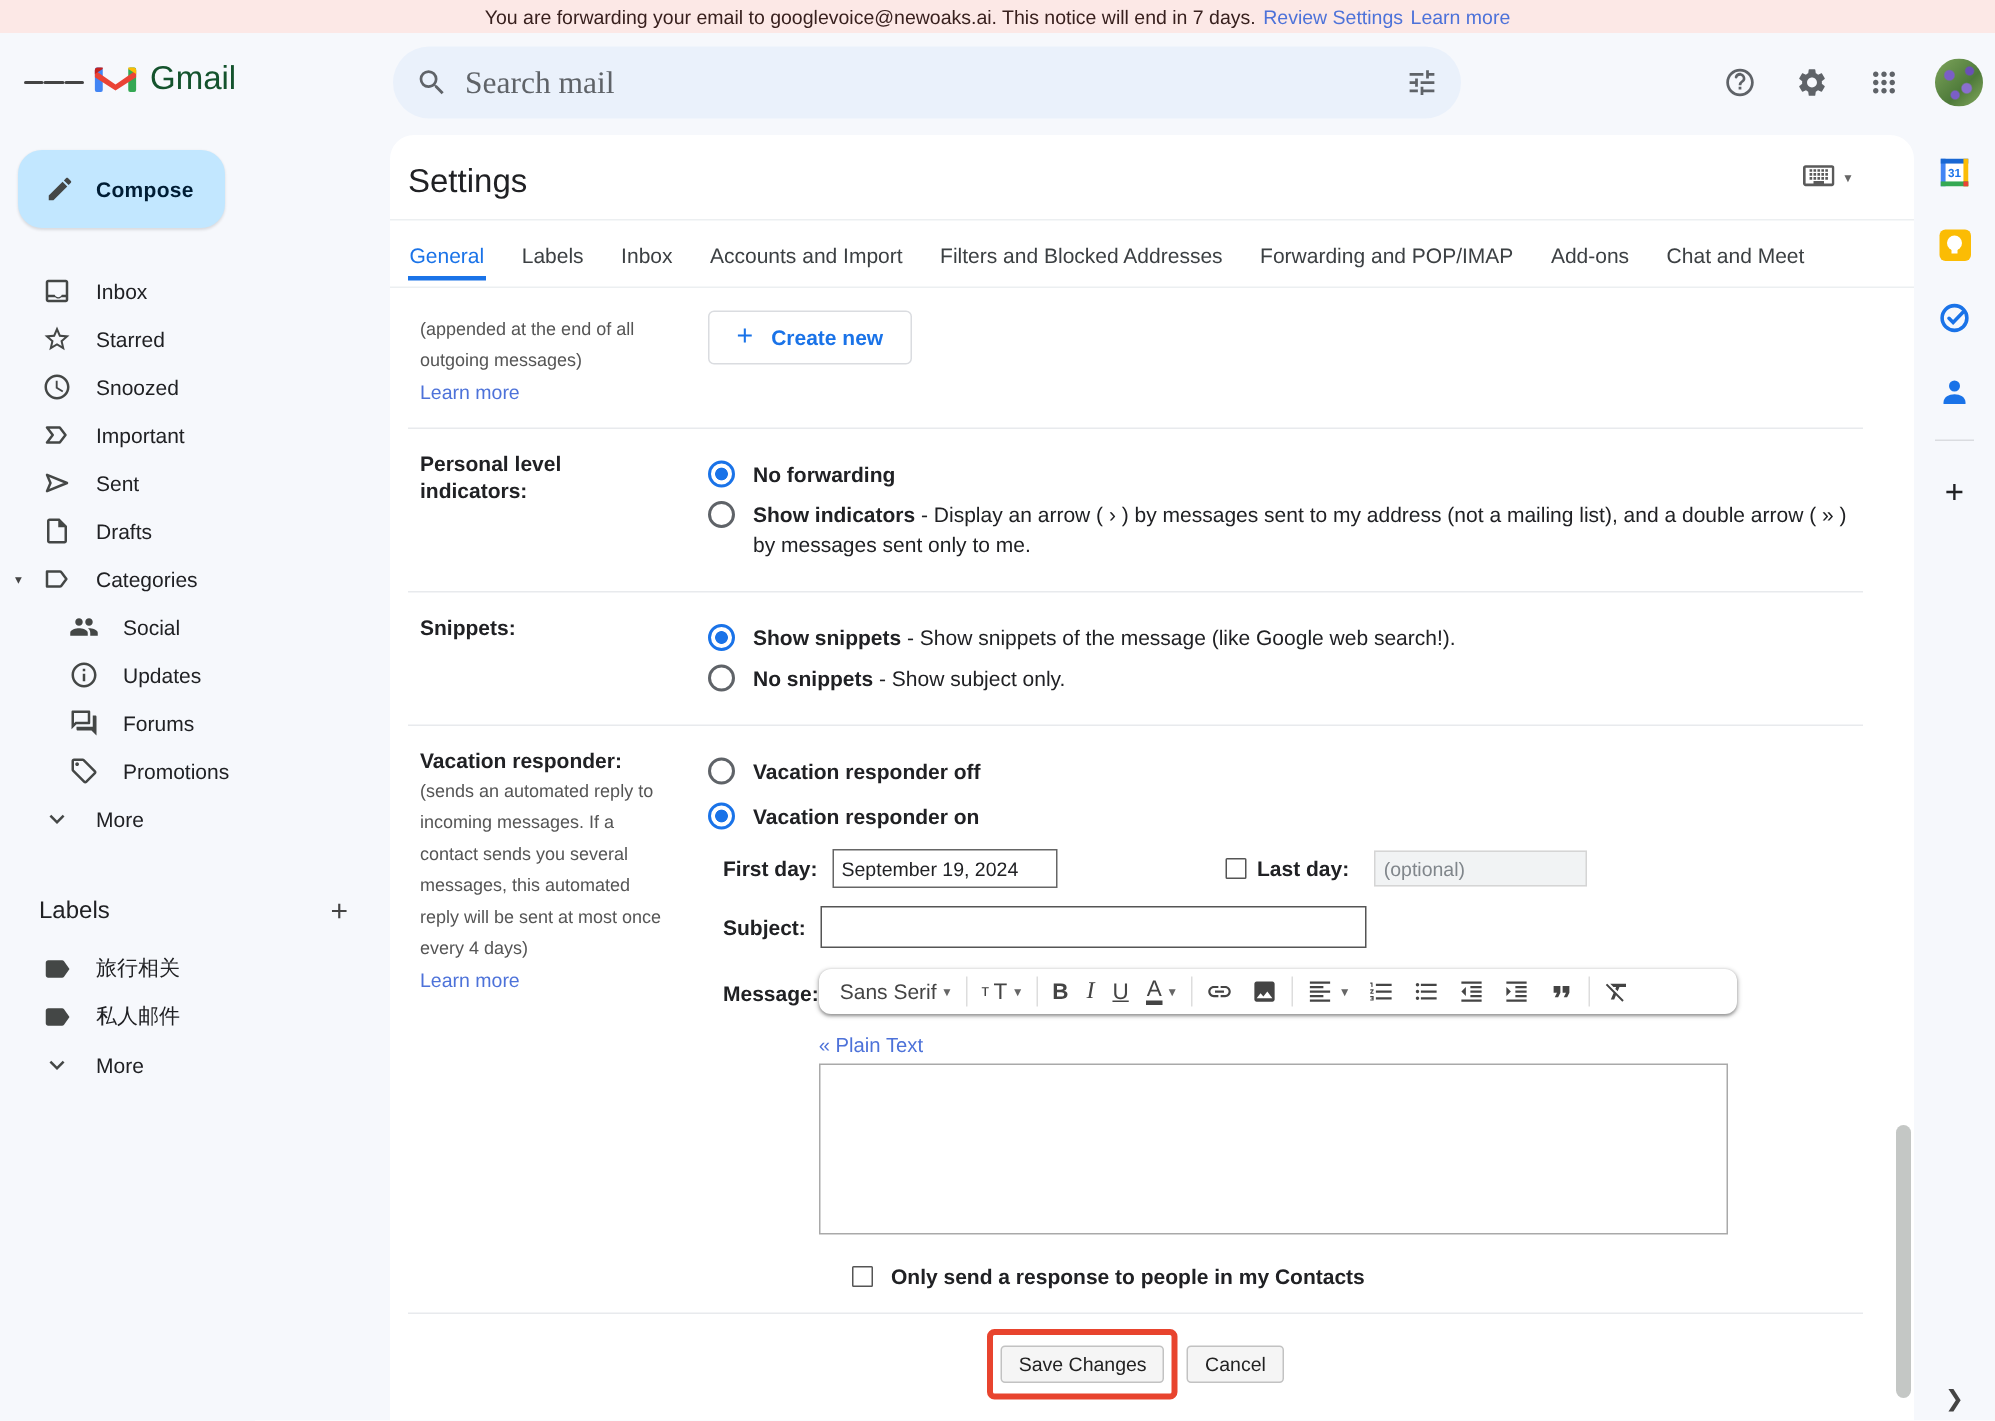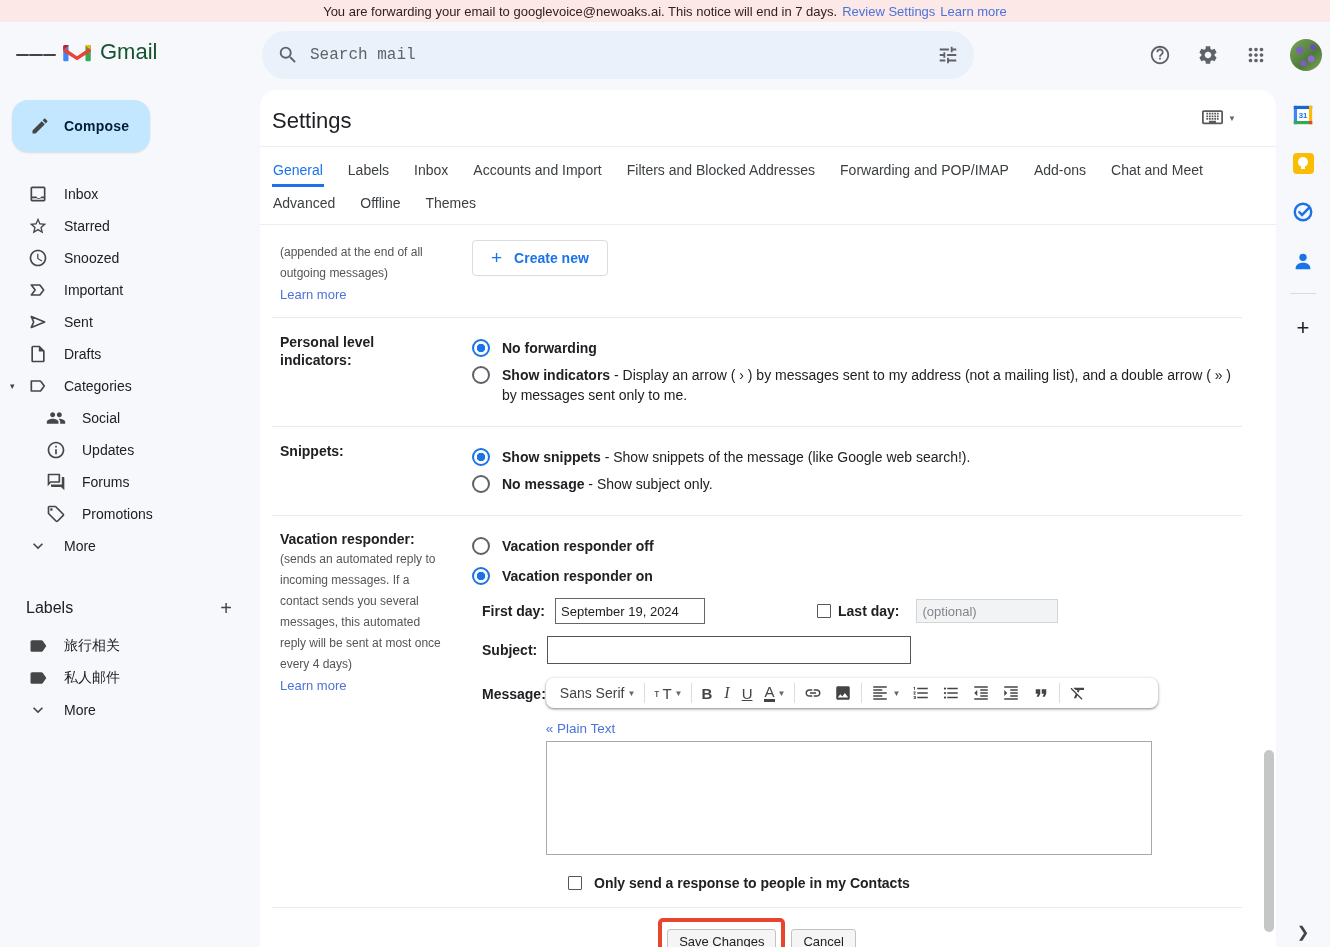--- a/index.html
+++ b/index.html
@@ -10,21 +10,21 @@
           font-size:13px;color:#38201e;gap:5px;white-space:nowrap}
   .banner a{color:#4d72d9;text-decoration:none;cursor:pointer}
   
   .topbar{position:absolute;top:22px;left:0;right:0;height:66px}
   .iconbtn{width:40px;height:40px;border-radius:50%;display:flex;align-items:center;justify-content:center;cursor:pointer;background:none;border:none;padding:0}
   .hamburger{position:absolute;left:16px;top:13px}
   .hamburger span{display:block;width:18px;height:2px;background:#444;margin:2.5px 0;border-radius:1px}
   .logo{position:absolute;left:62px;top:17px;display:flex;align-items:center;gap:8px;cursor:pointer}
   .logo-text{font-size:22px;color:#14532d}
   .search{position:absolute;left:262px;top:9px;width:712px;height:48px;border-radius:24px;background:#eaf1fb;display:flex;align-items:center;padding:0 6px;box-sizing:border-box}
-  .search input{flex:1;border:none;background:transparent;outline:none;font-size:16px;color:#0f766e;font-family:Liberation Mono, monospace}
+  .search input{flex:1;border:none;background:transparent;outline:none;font-size:21px;color:#0f766e;font-family:Liberation Serif, serif}
   .search input::placeholder{color:#5f6368}
   .topbar-right{position:absolute;right:8px;top:13px;display:flex;align-items:center;gap:8px}
   .avatar{width:32px;height:32px;border-radius:50%;cursor:pointer;margin-left:6px;
     background:
       radial-gradient(circle at 30% 35%, #7b5ec7 0 3px, rgba(0,0,0,0) 4px),
       radial-gradient(circle at 66% 62%, #8a6fd0 0 3px, rgba(0,0,0,0) 4px),
       radial-gradient(circle at 72% 26%, #6a4fb8 0 2.5px, rgba(0,0,0,0) 3.5px),
       radial-gradient(circle at 42% 76%, #7b5ec7 0 2.5px, rgba(0,0,0,0) 3.5px),
       linear-gradient(135deg,#7da45b,#4e7a3a 60%,#86ab5f)}
   svg.ic{width:22px;height:22px;fill:#5f6368}
@@ -311,25 +311,20 @@
       <div class="tabrow">
         <span class="tab active">General</span>
         <span class="tab">Labels</span>
         <span class="tab">Inbox</span>
         <span class="tab">Accounts and Import</span>
         <span class="tab">Filters and Blocked Addresses</span>
         <span class="tab">Forwarding and POP/IMAP</span>
         <span class="tab">Add-ons</span>
         <span class="tab">Chat and Meet</span>
       </div>
-      <div class="tabrow">
-        <span class="tab">Advanced</span>
-        <span class="tab">Offline</span>
-        <span class="tab">Themes</span>
-      </div>
     </div>
     <div class="tabs-bottom"></div>
 
     <div class="srow" style="border-top:none">
       <div class="col-label">
         <div class="note">(appended at the end of all outgoing messages)</div>
         <a class="link note-link">Learn more</a>
       </div>
       <div class="col-content">
         <button class="create-new">
@@ -355,21 +350,21 @@
 
     <div class="srow">
       <div class="col-label"><span class="lbl">Snippets:</span></div>
       <div class="col-content">
         <div class="radioline">
           <span class="radio sel"></span>
           <span><b>Show snippets</b><span> - Show snippets of the message (like Google web search!).</span></span>
         </div>
         <div class="radioline">
           <span class="radio"></span>
-          <span><b>No message</b><span> - Show subject only.</span></span>
+          <span><b>No snippets</b><span> - Show subject only.</span></span>
         </div>
       </div>
     </div>
 
     <div class="srow">
       <div class="col-label">
         <div class="lbl">Vacation responder:</div>
         <div class="note">(sends an automated reply to incoming messages. If a contact sends you several messages, this automated reply will be sent at most once every 4 days)</div>
         <a class="link note-link">Learn more</a>
       </div>

